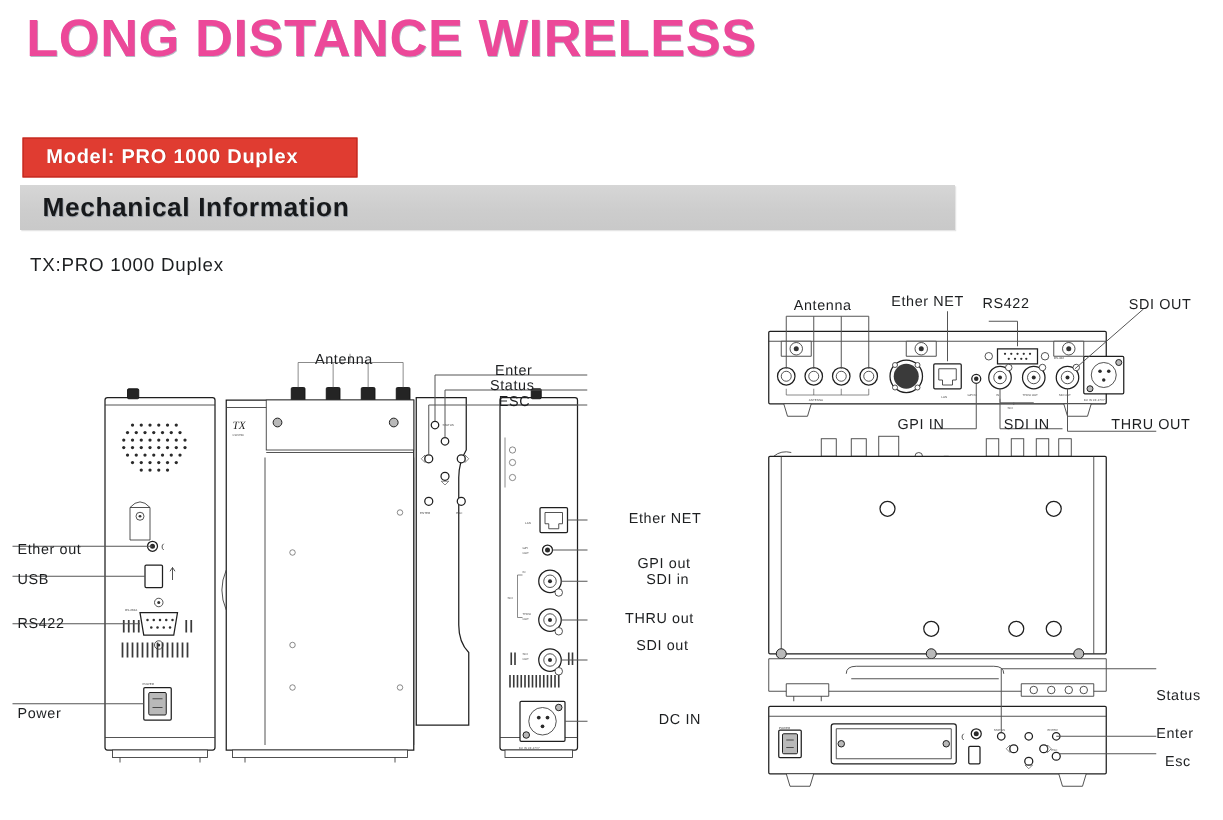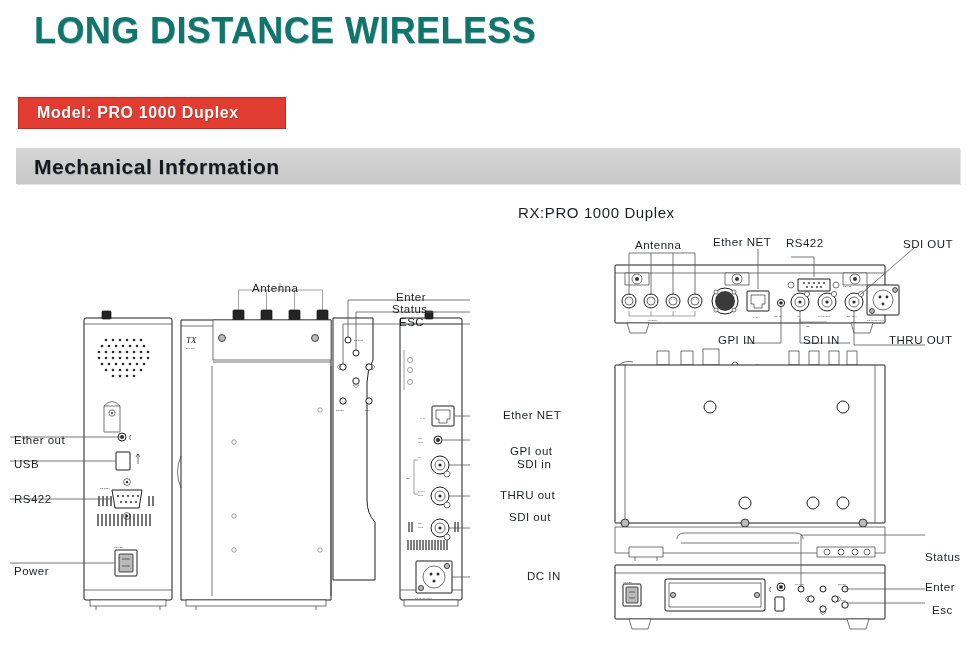--- a/index.html
+++ b/index.html
@@ -6,42 +6,42 @@
   html,body{margin:0;padding:0;background:#ffffff;}
   body{
     width:978px;height:656px;position:relative;overflow:hidden;
     font-family:"Liberation Sans","DejaVu Sans",sans-serif;
     color:#1a1a1a;-webkit-font-smoothing:antialiased;
   }
   .page{position:absolute;inset:0;}
 
   
   .title{
-    position:absolute;left:34px;top:14px;width:940px;
-    font-size:36px;line-height:34px;font-weight:bold;
-    letter-spacing:0.4px;color:#0f766e;
+    position:absolute;left:21px;top:14px;width:940px;
+    font-size:42px;line-height:34px;font-weight:bold;
+    letter-spacing:0.4px;color:#ec4899;
     font-stretch:condensed;
     text-shadow:0.5px 0.5px 0 rgba(40,60,90,.35);
   }
   .title div{white-space:nowrap;}
   .title .l2{margin-top:5px;}
 
   .model-banner{
-    position:absolute;left:18px;top:97px;
+    position:absolute;left:18px;top:110px;
     height:32px;min-width:268px;box-sizing:border-box;
     background:#e03c31;border:1px solid #c1281f;
     display:flex;align-items:center;padding:0 20px 0 18px;
   }
   .model-banner span{
     color:#ffffff;font-size:16px;font-weight:bold;letter-spacing:0.6px;
     text-shadow:0.7px 0.7px 0 rgba(0,0,0,.18);
   }
 
   .section-bar{
-    position:absolute;left:16px;top:148px;width:944px;height:36px;
+    position:absolute;left:16px;top:148px;width:748px;height:36px;
     background:linear-gradient(180deg,#d6d6d6 0%,#cdcdcd 55%,#c9c9c9 100%);
     box-shadow:1px 1px 0 rgba(0,0,0,.10);
   }
   .section-bar span{
     position:absolute;left:18px;top:7px;
     font-size:21px;font-weight:bold;letter-spacing:0.5px;color:#17191b;
     text-shadow:0.5px 0.5px 0 rgba(40,60,90,.3);
   }
 
   .sub-title{
@@ -78,21 +78,21 @@
   </div>
 
   <div class="model-banner">
     <span>Model: PRO 1000 Duplex</span>
   </div>
 
   <div class="section-bar">
     <span>Mechanical Information</span>
   </div>
 
-  <div class="sub-title" id="rx-title">RX:PRO 1000 Duplex</div>
+  <div class="sub-title" id="tx-title">TX:PRO 1000 Duplex</div>
 
   <svg width="470" height="370" viewBox="0 0 470 370" style="left:0px;top:278px;">
 
     <g>
       <rect class="fillk" x="233" y="32" width="11" height="11" rx="1"></rect>
       <rect class="fillk" x="261" y="32" width="11" height="11" rx="1"></rect>
       <rect class="fillk" x="289" y="32" width="11" height="11" rx="1"></rect>
       <rect class="fillk" x="317" y="32" width="11" height="11" rx="1"></rect>
       <path class="ln-h" d="M238.5 32 V12 M266.5 32 V12 M294.5 32 V12 M322.5 32 V12"></path>
       <path class="ln-h" d="M238.5 12 H322.5"></path>

